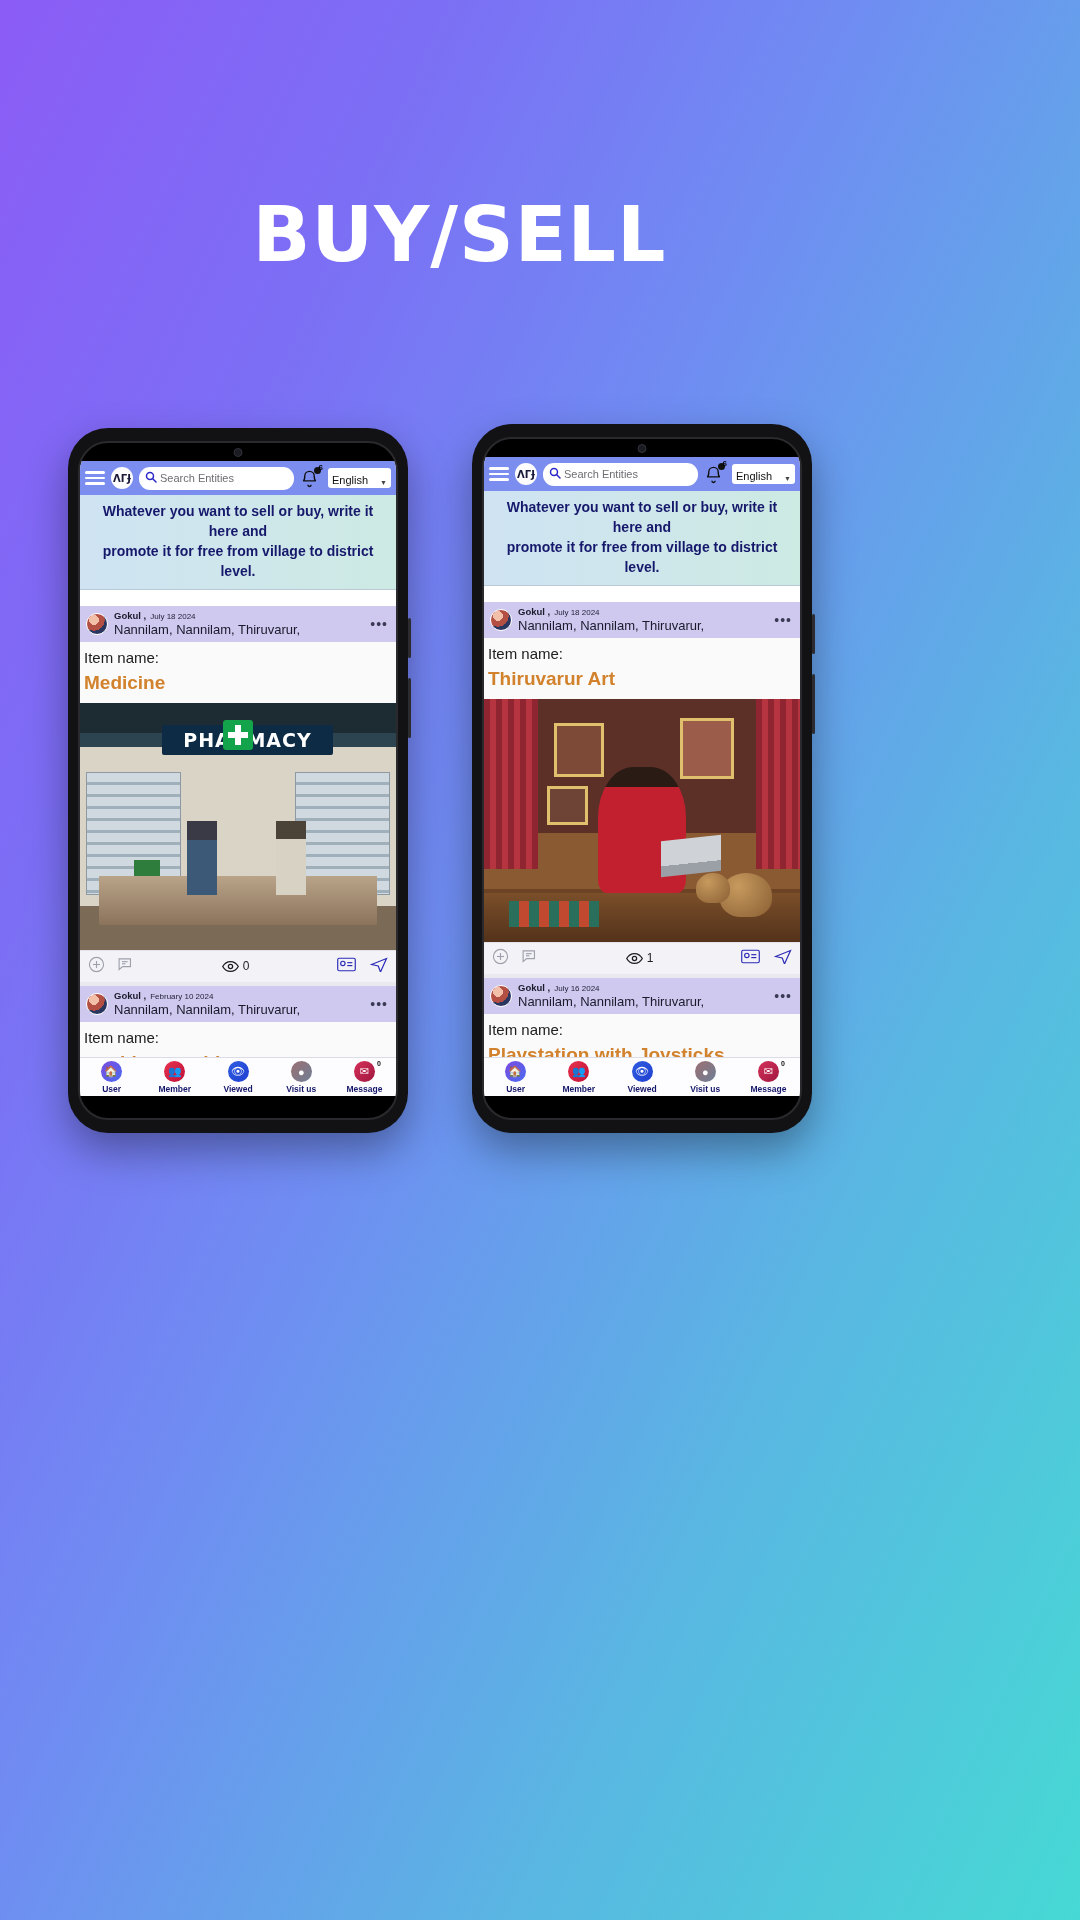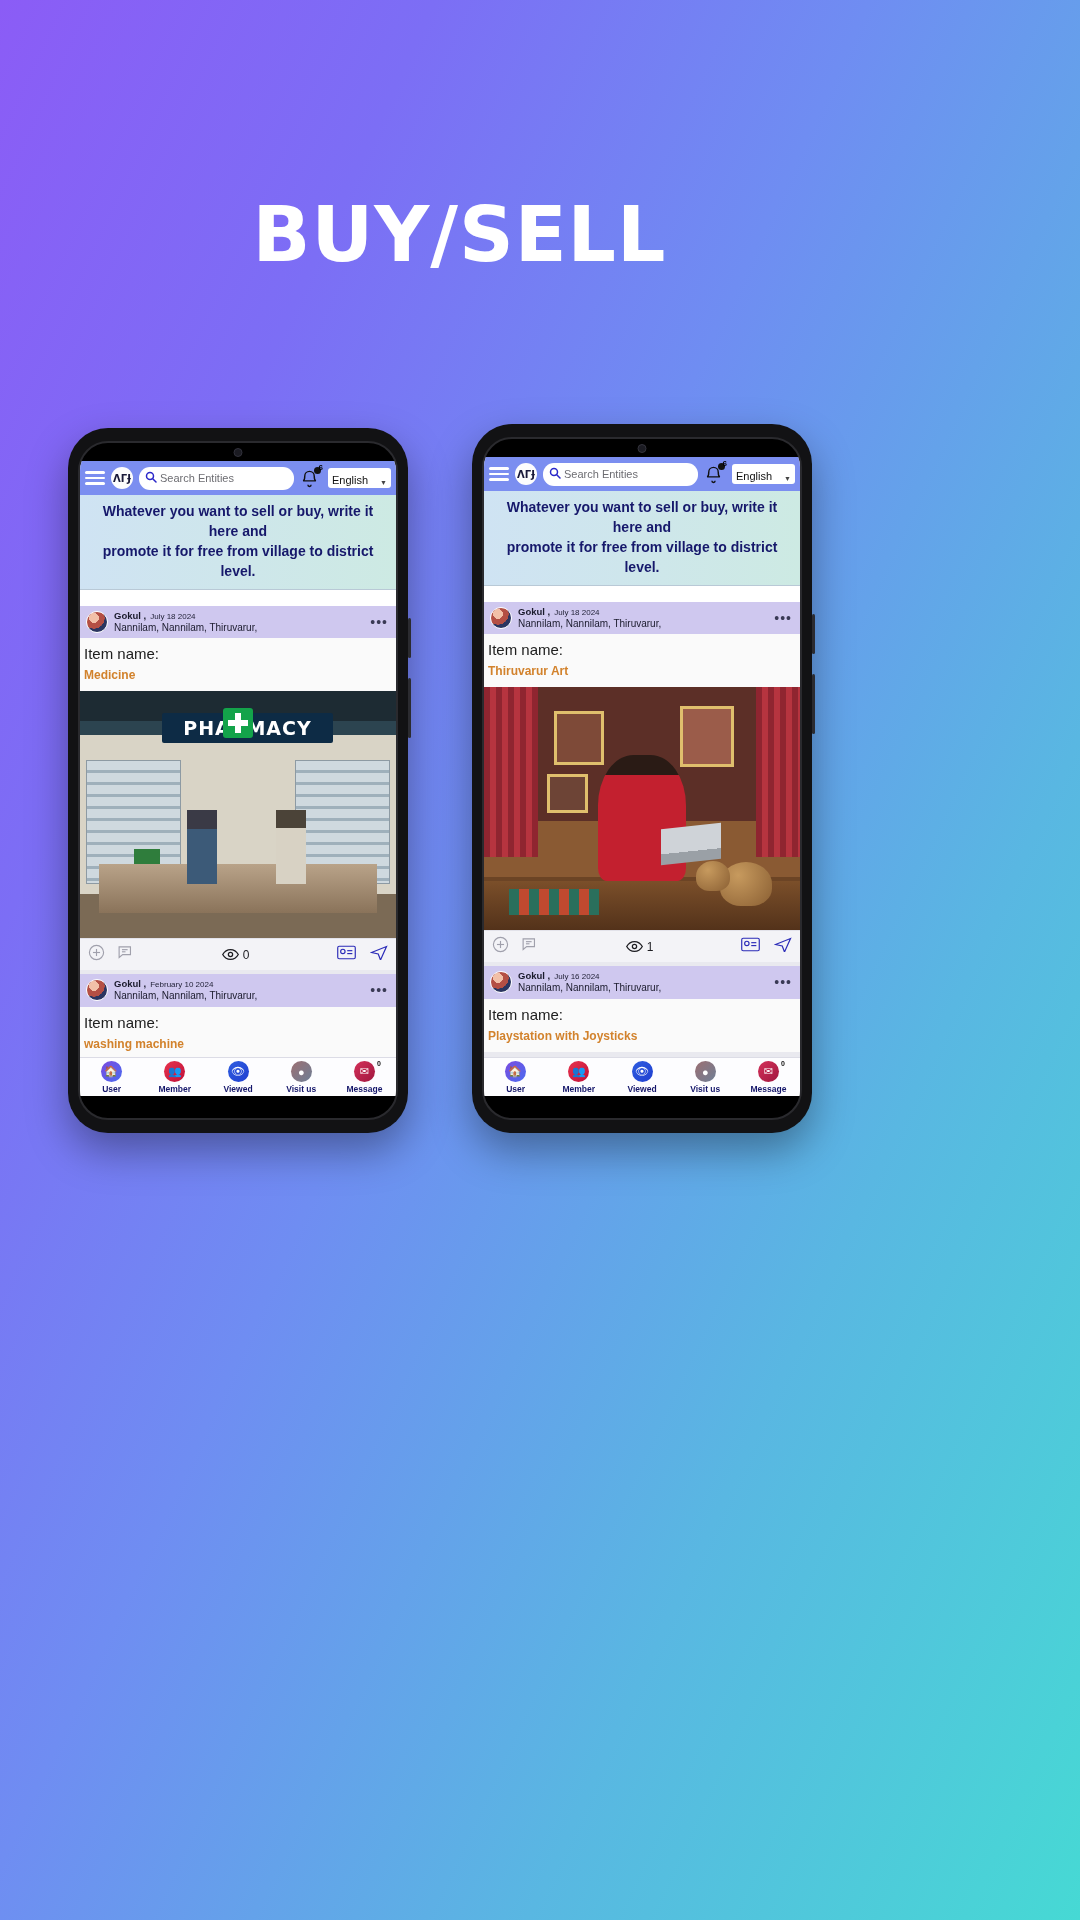--- a/index.html
+++ b/index.html
@@ -146,29 +146,29 @@
   .avatar {
     width: 22px; height: 22px; border-radius: 50%;
     flex: 0 0 auto;
     background: radial-gradient(circle at 35% 30%, #f2c0a8 0 25%, #b44f44 26% 55%, #2a3560 56% 100%);
     border: 1px solid #fff;
   }
   .post-meta { flex: 1 1 auto; min-width: 0; line-height: 1.25; }
   .meta-top { display: flex; align-items: baseline; gap: 4px; }
   .meta-name { font-size: 9.5px; font-weight: bold; color: #1a1a2c; }
   .meta-date { font-size: 8px; color: #24243a; }
-  .meta-loc  { font-size: 10px; color: #1a1a2c; }
+  .meta-loc  { font-size: 13px; color: #1a1a2c; }
   .dots { font-size: 14px; color: #3a3a55; letter-spacing: 1px; padding-right: 2px; cursor: pointer; }
 
   .item-block {
     background: #fafafa;
     padding: 7px 4px 9px;
   }
   .item-label { font-size: 15px; color: #202020; }
-  .item-value { font-size: 12px; color: #d2822c; font-weight: bold; margin-top: 6px; }
+  .item-value { font-size: 19px; color: #d2822c; font-weight: bold; margin-top: 6px; }
 
   .post-photo { width: 100%; height: 247px; position: relative; overflow: hidden; }
   .post-photo.art { height: 243px; }
 
   
   .pharm {
     width: 100%; height: 100%;
     background:
       linear-gradient(180deg, #1d2b33 0 12%, #2c4450 12% 18%, #d9d4c6 18% 82%, #7b6a55 82% 100%);
     position: relative;

